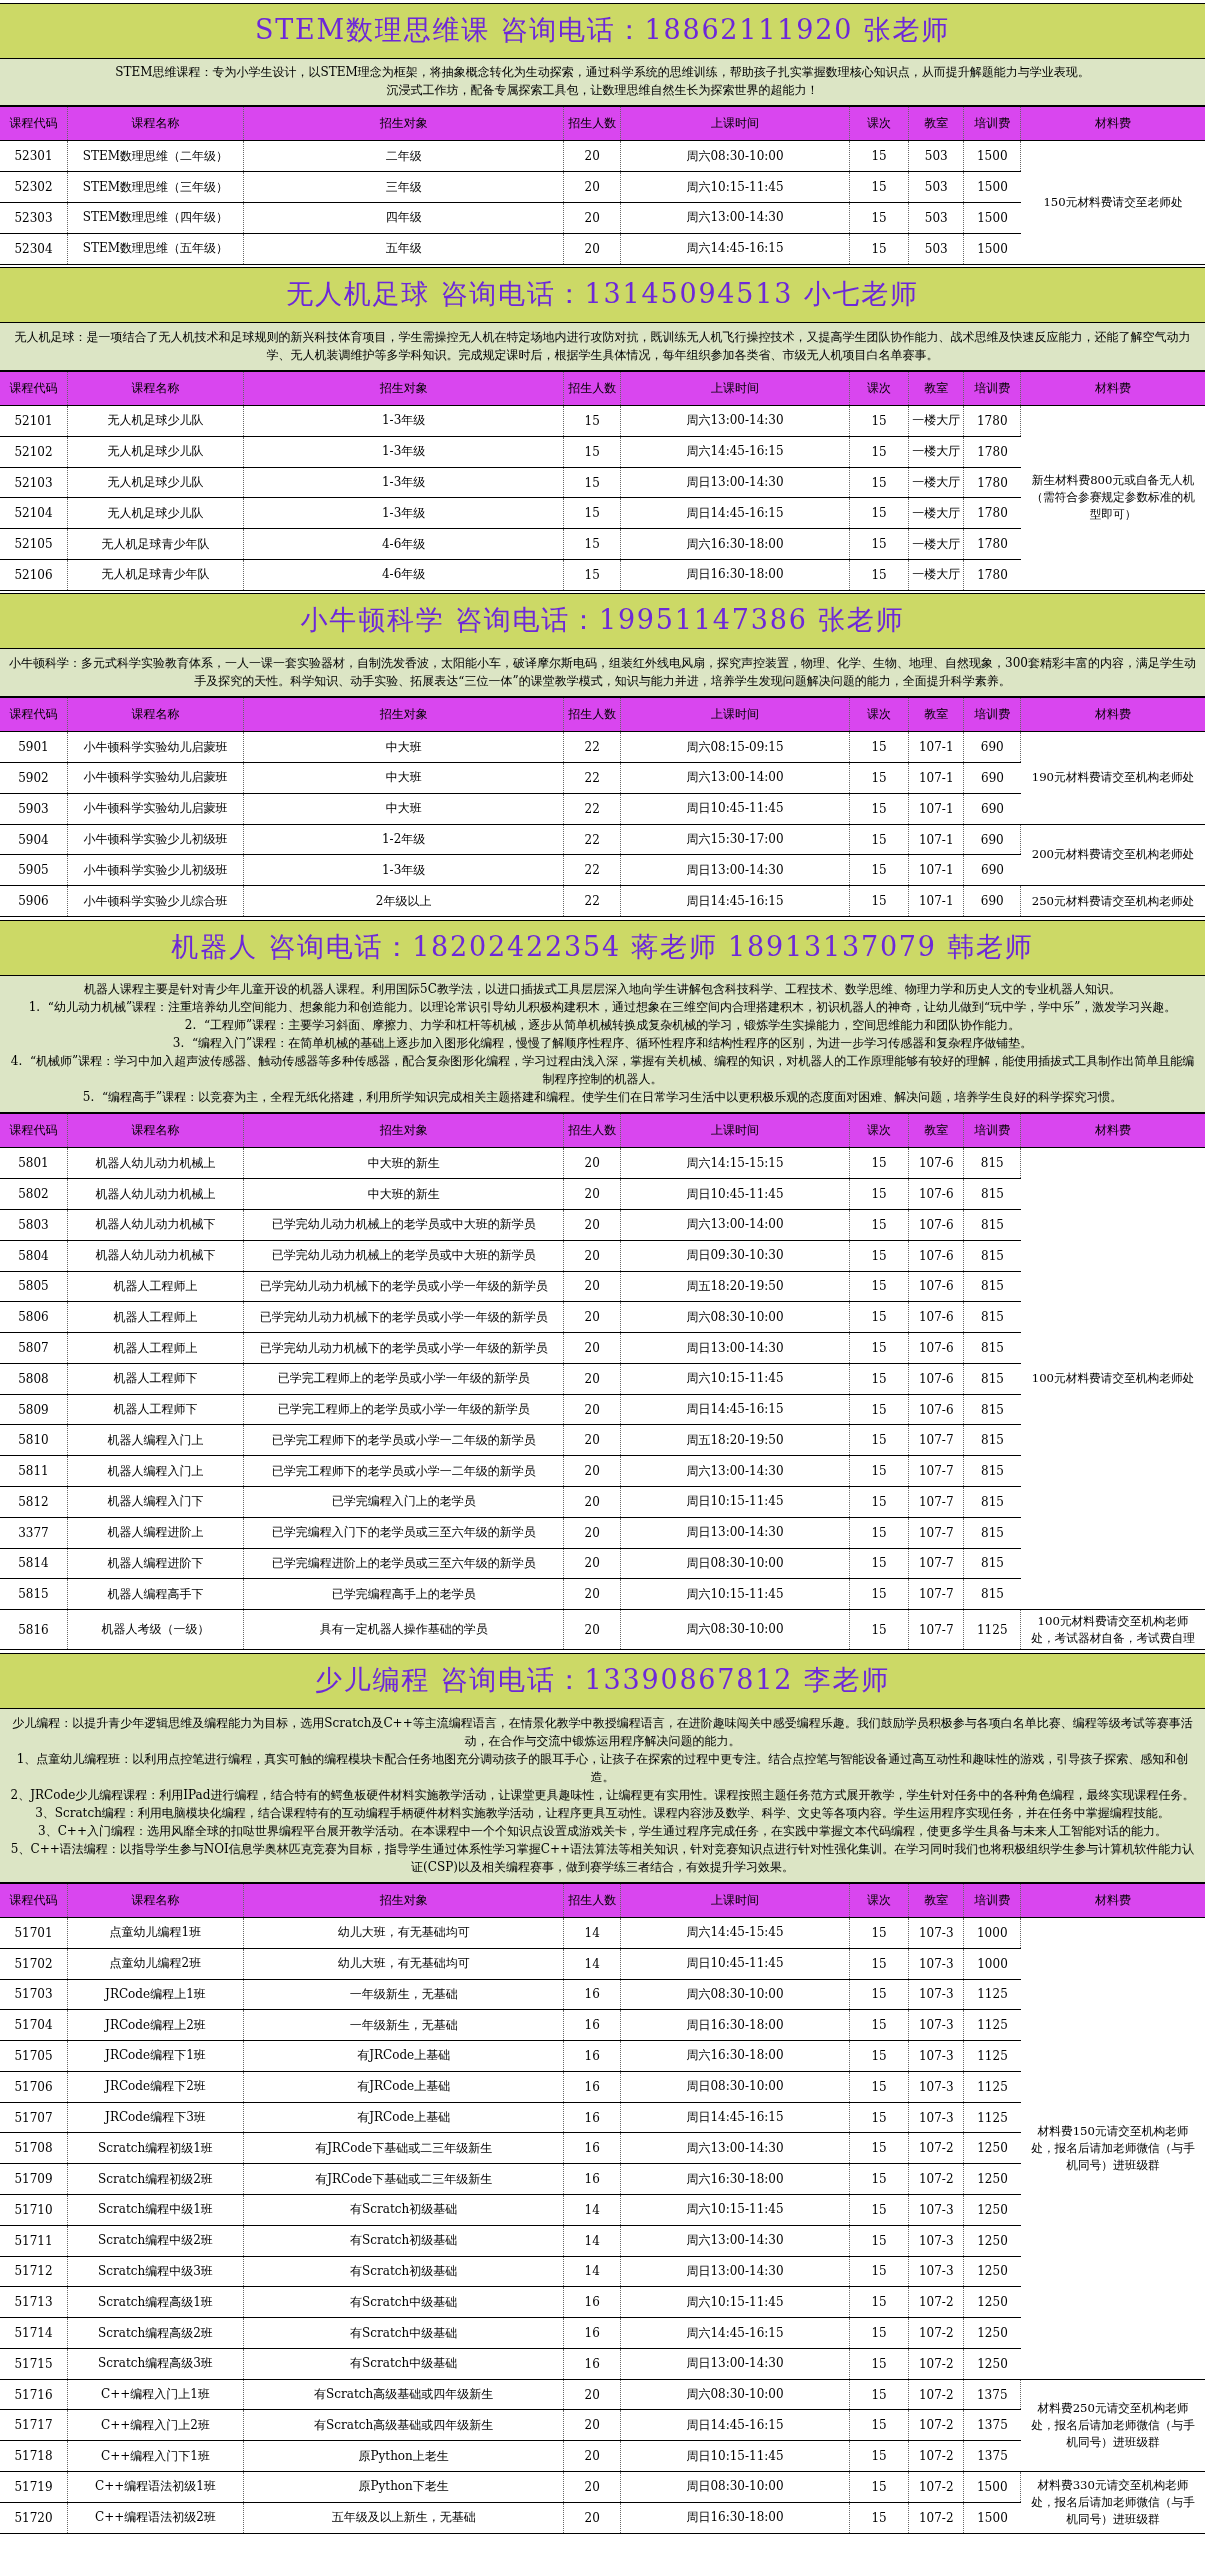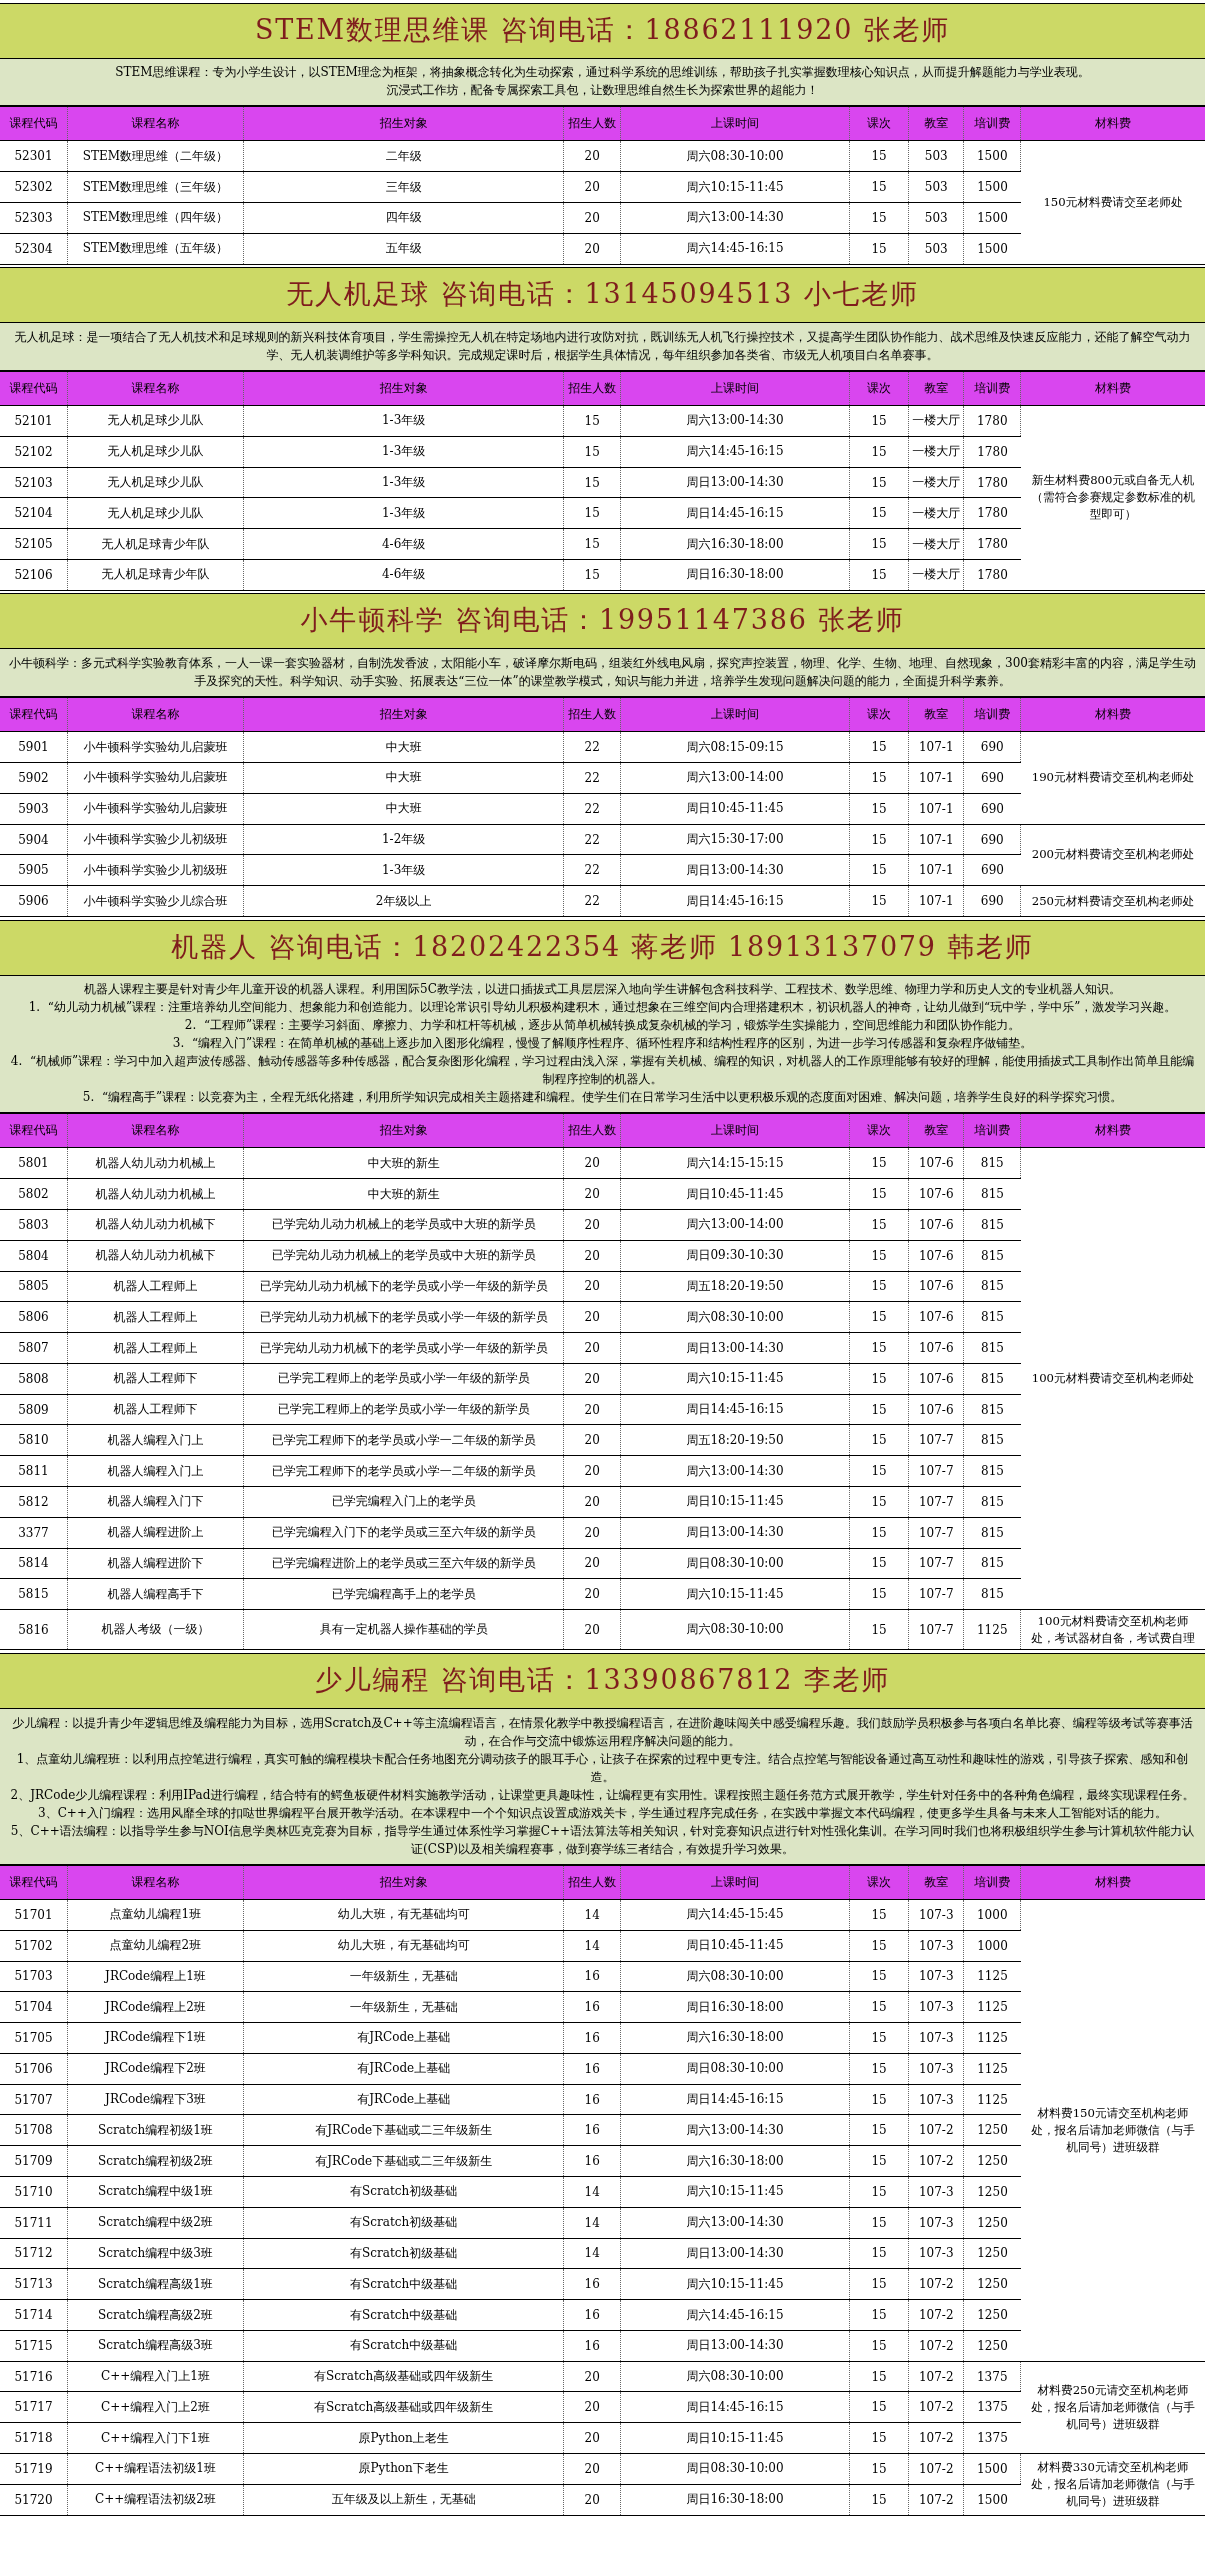--- a/index.html
+++ b/index.html
@@ -12,21 +12,21 @@
   .catalog{width:1205px;}
   .section{margin-top:2.7px;}
   .band{
     background:#ccd966;
     border-top:0.9px solid #000;
     border-bottom:0.9px solid #000;
     text-align:center;
     padding:8px 0 10px;
     font-size:27px;
     letter-spacing:1.8px;
-    color:#7f1d1d;
+    color:#6d28d9;
     font-family:"DejaVu Serif","Liberation Serif",serif;
   }
   .desc{
     background:#dce5c5;
     border-bottom:0.9px solid #000;
     padding:4.5px 7.2px 6.3px;
     font-size:12px;
     line-height:1.5;
   }
   .desc-line{white-space:pre-wrap;text-align:center;}
@@ -536,20 +536,21 @@
           </tr>
         </tbody>
       </table>
     </section>
     <section class="section">
       <div class="band">少儿编程  咨询电话：13390867812  李老师</div>
       <div class="desc">
         <div class="desc-line">少儿编程：以提升青少年逻辑思维及编程能力为目标，选用Scratch及C++等主流编程语言，在情景化教学中教授编程语言，在进阶趣味闯关中感受编程乐趣。我们鼓励学员积极参与各项白名单比赛、编程等级考试等赛事活动，在合作与交流中锻炼运用程序解决问题的能力。</div>
         <div class="desc-line">1、点童幼儿编程班：以利用点控笔进行编程，真实可触的编程模块卡配合任务地图充分调动孩子的眼耳手心，让孩子在探索的过程中更专注。结合点控笔与智能设备通过高互动性和趣味性的游戏，引导孩子探索、感知和创造。</div>
         <div class="desc-line">2、JRCode少儿编程课程：利用IPad进行编程，结合特有的鳄鱼板硬件材料实施教学活动，让课堂更具趣味性，让编程更有实用性。课程按照主题任务范方式展开教学，学生针对任务中的各种角色编程，最终实现课程任务。</div>
+        <div class="desc-line">3、Scratch编程：利用电脑模块化编程，结合课程特有的互动编程手柄硬件材料实施教学活动，让程序更具互动性。课程内容涉及数学、科学、文史等各项内容。学生运用程序实现任务，并在任务中掌握编程技能。</div>
         <div class="desc-line">3、C++入门编程：选用风靡全球的扣哒世界编程平台展开教学活动。在本课程中一个个知识点设置成游戏关卡，学生通过程序完成任务，在实践中掌握文本代码编程，使更多学生具备与未来人工智能对话的能力。</div>
         <div class="desc-line">5、C++语法编程：以指导学生参与NOI信息学奥林匹克竞赛为目标，指导学生通过体系性学习掌握C++语法算法等相关知识，针对竞赛知识点进行针对性强化集训。在学习同时我们也将积极组织学生参与计算机软件能力认证(CSP)以及相关编程赛事，做到赛学练三者结合，有效提升学习效果。</div>
       </div>
       <table>
         <colgroup>
           <col class="c0">
           <col class="c1">
           <col class="c2">
           <col class="c3">
           <col class="c4">

